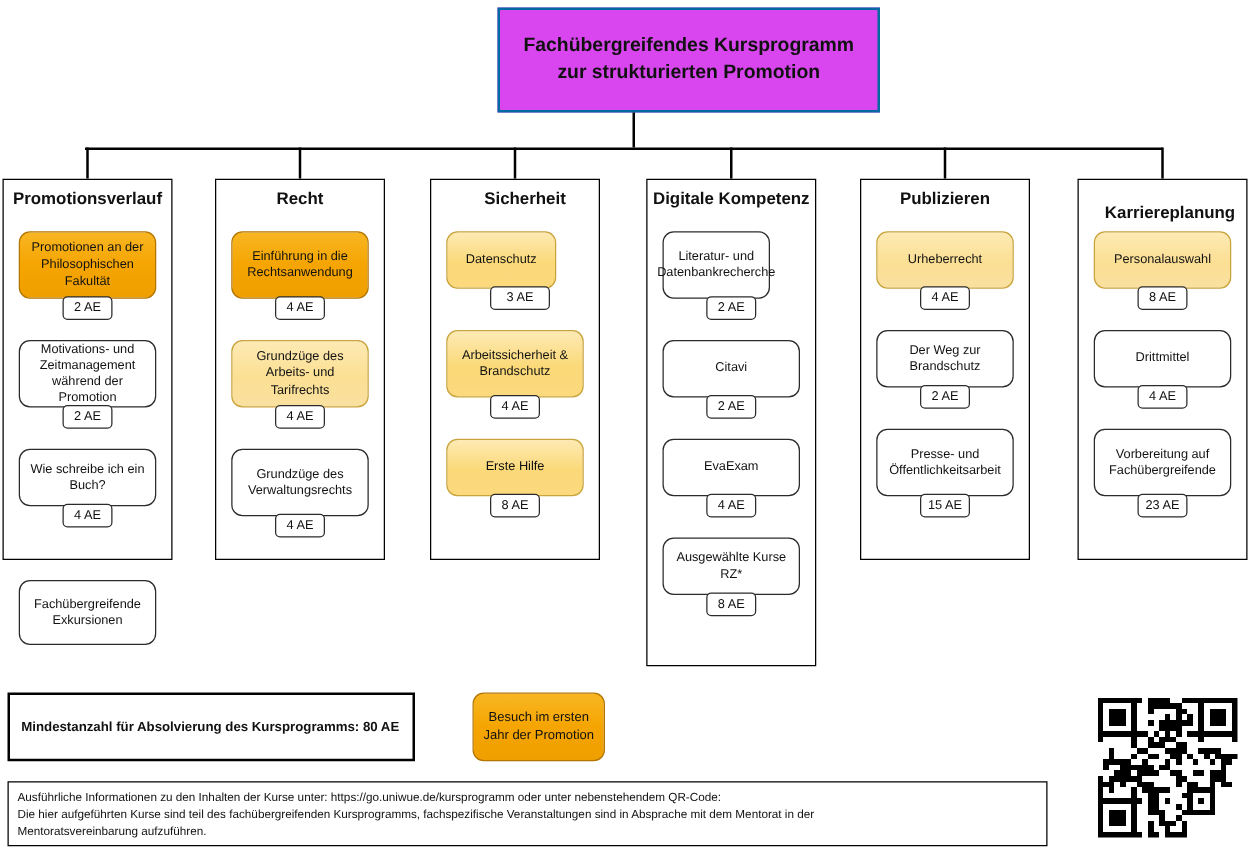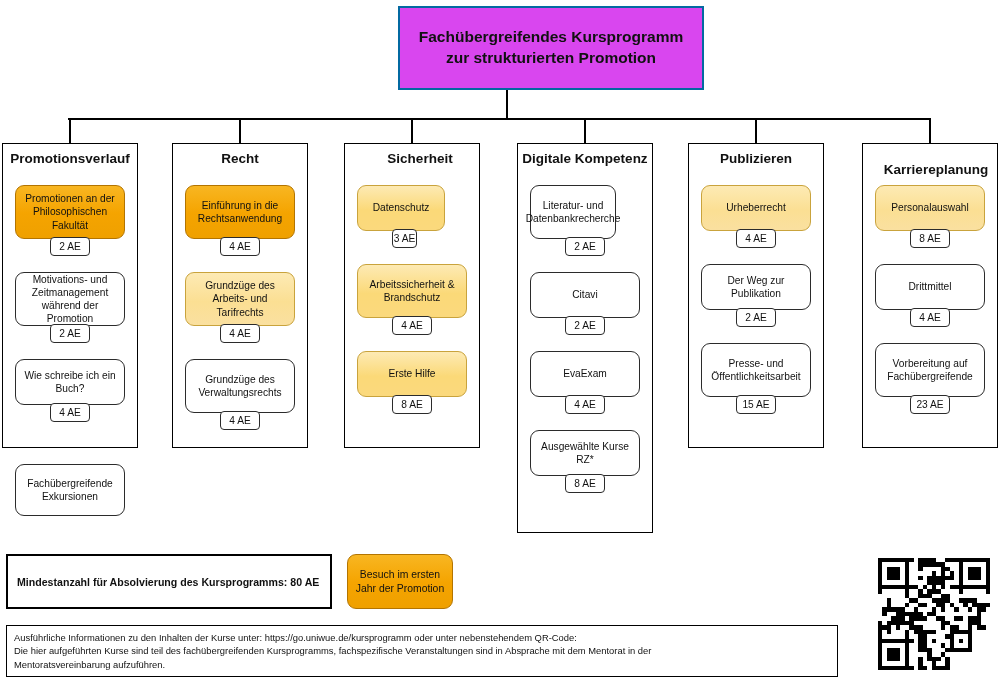--- a/index.html
+++ b/index.html
@@ -68,20 +68,21 @@
   }
   .legend-card{
     position:absolute;box-sizing:border-box;height:55px;
     border-radius:9px;border:1.4px solid #2b2b2b;
     display:flex;align-items:center;justify-content:center;text-align:center;
     font-size:10.4px;line-height:1.3;padding:2px 6px;
   }
   .legend-card.orange{
     border-color:#b37400;
     background:linear-gradient(180deg,#f8b622 0%,#f5a400 52%,#efa000 100%);
+    margin-left:31px;
   }
   .legend-card.yellow{
     border-color:#c9a33c;
     background:linear-gradient(180deg,#fdeab4 0%,#fbdf93 55%,#fae0a0 100%);
   }
 
   
   .footer-box{
     position:absolute;left:6px;top:625px;width:832px;height:52px;
     border:1.6px solid #000;background:#fff;box-sizing:border-box;
@@ -158,21 +159,21 @@
         <span>Grundzüge des Verwaltungsrechts</span>
       </div>
       <div class="ae" style="left: 220px; top: 411px; width: 40px;">
         <span>4 AE</span>
       </div>
       <div class="col-frame" style="left: 344px; top: 143px; width: 136px; height: 305px;"></div>
       <div class="col-head" style="left: 344px; top: 151px; width: 152px;">Sicherheit</div>
       <div class="card yellow-mid" style="left: 357px; top: 185px; width: 88px; height: 46px;">
         <span>Datenschutz</span>
       </div>
-      <div class="ae" style="left: 392px; top: 229px; width: 25px;">
+      <div class="ae" style="left: 392px; top: 229px; width: 48px;">
         <span>3 AE</span>
       </div>
       <div class="card yellow-mid" style="left: 357px; top: 264px; width: 110px; height: 54px;">
         <span>Arbeitssicherheit &amp; Brandschutz</span>
       </div>
       <div class="ae" style="left: 392px; top: 316px; width: 40px;">
         <span>4 AE</span>
       </div>
       <div class="card yellow-mid" style="left: 357px; top: 351px; width: 110px; height: 46px;">
         <span>Erste Hilfe</span>
@@ -208,21 +209,21 @@
       </div>
       <div class="col-frame" style="left: 688px; top: 143px; width: 136px; height: 305px;"></div>
       <div class="col-head" style="left: 688px; top: 151px; width: 136px;">Publizieren</div>
       <div class="card yellow" style="left: 701px; top: 185px; width: 110px; height: 46px;">
         <span>Urheberrecht</span>
       </div>
       <div class="ae" style="left: 736px; top: 229px; width: 40px;">
         <span>4 AE</span>
       </div>
       <div class="card" style="left: 701px; top: 264px; width: 110px; height: 46px;">
-        <span>Der Weg zur Publikation</span>
+        <span>Der Weg zur Brandschutz</span>
       </div>
       <div class="ae" style="left: 736px; top: 308px; width: 40px;">
         <span>2 AE</span>
       </div>
       <div class="card" style="left: 701px; top: 343px; width: 110px; height: 54px;">
         <span>Presse- und Öffentlichkeitsarbeit</span>
       </div>
       <div class="ae" style="left: 736px; top: 395px; width: 40px;">
         <span>15 AE</span>
       </div>

